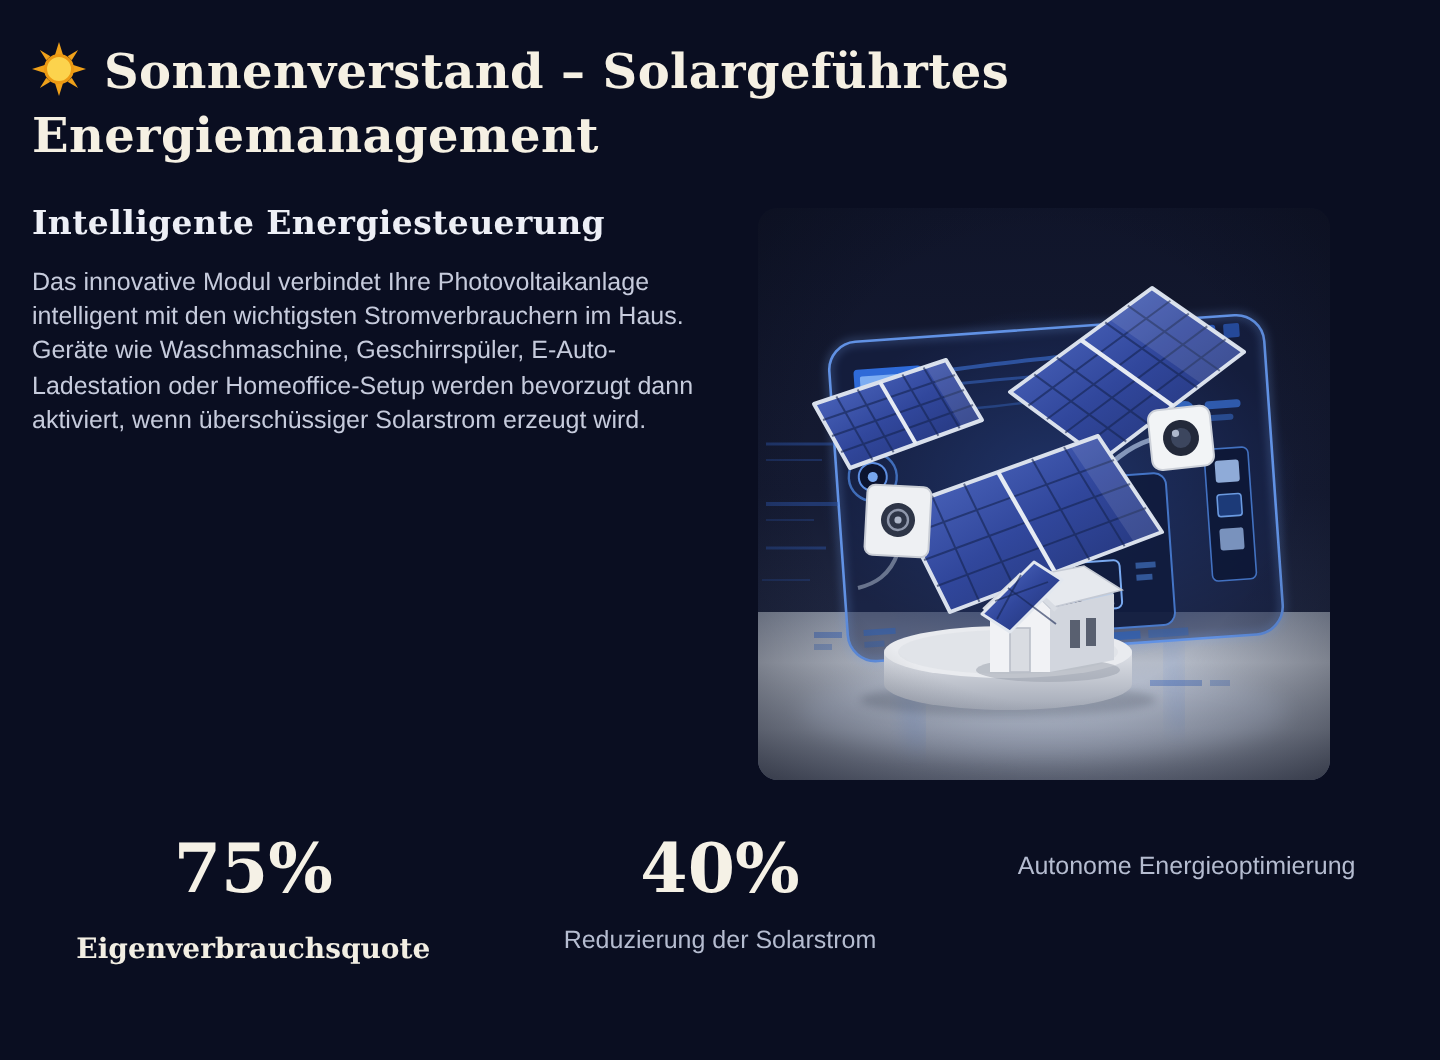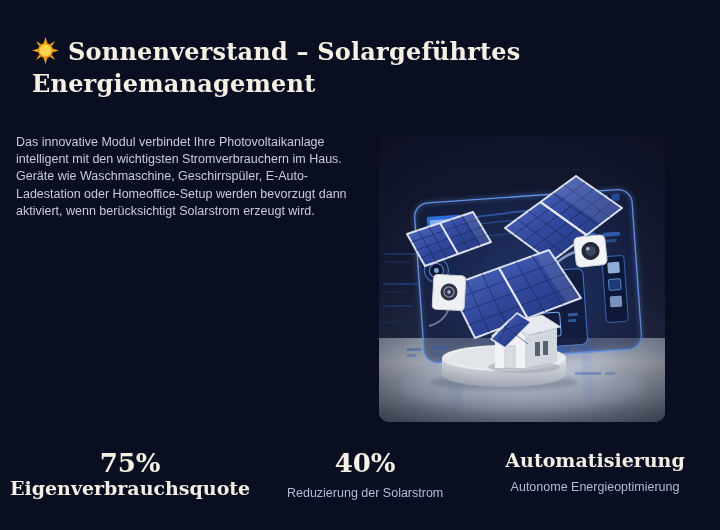--- a/index.html
+++ b/index.html
@@ -9,21 +9,21 @@
     font-family:"Liberation Sans",sans-serif;
     color:#c7ccdd;
   }
   .page{width:720px;height:530px;position:relative;}
 
   
   .header{padding:20px 16px 0 16px;}
   .title{
     font-family:"DejaVu Serif","Liberation Serif",serif;
     font-weight:700;font-size:24px;line-height:1.33;
-    color:#f5f0e3;margin:16px;max-width:545px;letter-spacing:.2px;
+    color:#f5f0e3;margin:0;max-width:545px;letter-spacing:.2px;
   }
   .sun-icon{width:27px;height:27px;vertical-align:-4px;margin-right:9px;display:inline-block;}
 
   
   .main{display:flex;align-items:flex-start;padding:16px 55px 0 16px;gap:14px;}
   .copy{flex:1;min-width:0;padding-top:2px;}
   .section-heading{
     font-family:"DejaVu Serif","Liberation Serif",serif;
     font-size:16.5px;font-weight:700;color:#edeff6;
     margin:0 0 12px 0;letter-spacing:.2px;
@@ -38,25 +38,25 @@
   }
   .hero svg{display:block;}
 
   
   .stats{
     display:grid;grid-template-columns:1fr 1fr 1fr;
     padding:0 10px;margin-top:27px;text-align:center;
   }
   .stat-value{
     font-family:"DejaVu Serif","Liberation Serif",serif;
-    font-size:26px;font-weight:700;color:#f5f1e6;line-height:1.08;
+    font-size:34px;font-weight:700;color:#f5f1e6;line-height:1.08;
   }
   .stat-label{
     font-family:"DejaVu Serif","Liberation Serif",serif;
-    font-size:19px;font-weight:700;color:#f2eee3;
+    font-size:14px;font-weight:700;color:#f2eee3;margin-top:13px;
   }
   .stat-sub{font-size:12.5px;color:#b5bcd0;margin-top:9px;}
 </style>
 </head>
 <body>
 
 <div class="page">
 
   <div class="header">
     <h1 class="title">
@@ -71,21 +71,22 @@
           <polygon points="4.1,23.9 7.4,18.5 9.5,20.6"></polygon>
           <polygon points="23.9,23.9 18.5,20.6 20.6,18.5"></polygon>
         </g>
         <circle cx="14" cy="14" r="7" fill="#fcd34d" stroke="#ec9913" stroke-width="1.6"></circle>
       </svg><span>Sonnenverstand – Solargeführtes Energiemanagement</span>
     </h1>
   </div>
 
   <div class="main">
     <div class="copy">
-      <p>Das innovative Modul verbindet Ihre Photovoltaikanlage intelligent mit den wichtigsten Stromverbrauchern im Haus. Geräte wie Waschmaschine, Geschirrspüler, E-Auto-Ladestation oder Homeoffice-Setup werden bevorzugt dann aktiviert, wenn berücksichtigt Solarstrom erzeugt wird.</p>
+      <h2 class="section-heading">Intelligente Energiesteuerung</h2>
+      <p>Das innovative Modul verbindet Ihre Photovoltaikanlage intelligent mit den wichtigsten Stromverbrauchern im Haus. Geräte wie Waschmaschine, Geschirrspüler, E-Auto-Ladestation oder Homeoffice-Setup werden bevorzugt dann aktiviert, wenn überschüssiger Solarstrom erzeugt wird.</p>
     </div>
 
     <div class="hero">
       <svg width="286" height="286" viewBox="0 0 286 286" aria-hidden="true">
         <defs>
           <linearGradient id="sky" x1="0" y1="0" x2="0" y2="1">
             <stop offset="0" stop-color="#10152a"></stop>
             <stop offset=".5" stop-color="#151b33"></stop>
             <stop offset=".78" stop-color="#232b46"></stop>
           </linearGradient>
@@ -275,18 +276,17 @@
   <div class="stats">
     <div class="stat">
       <div class="stat-value">75%</div>
       <div class="stat-label">Eigenverbrauchsquote</div>
     </div>
     <div class="stat">
       <div class="stat-value">40%</div>
       <div class="stat-sub">Reduzierung der Solarstrom</div>
     </div>
     <div class="stat">
-      <div class="stat-label">Automatisierung</div>
       <div class="stat-sub">Autonome Energieoptimierung</div>
     </div>
   </div>
 
 </div>
 
 </body></html>

